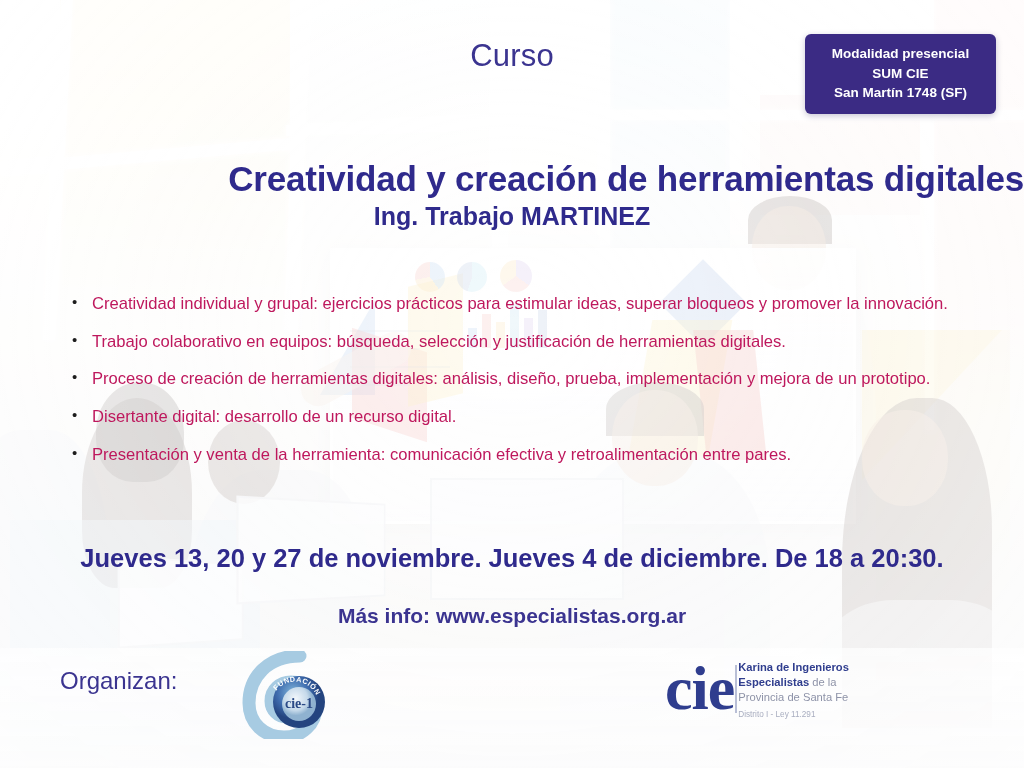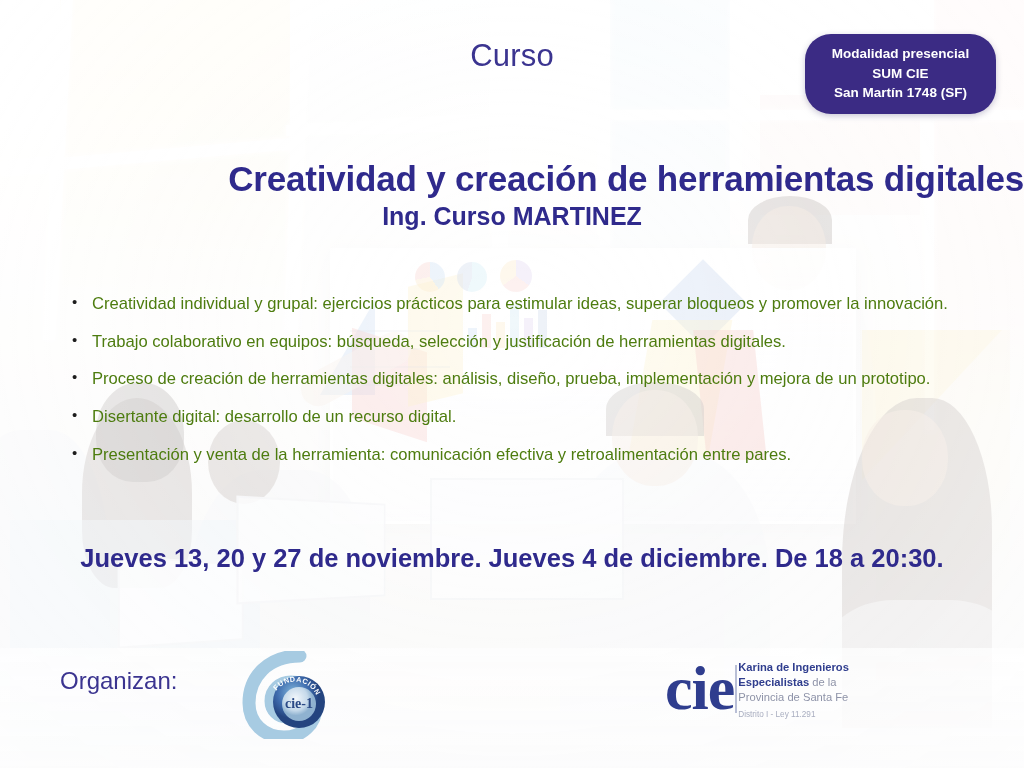--- a/index.html
+++ b/index.html
@@ -184,21 +184,21 @@
     color: #3b3490;
     letter-spacing: .2px;
   }
 
   .badge {
     position: absolute;
     right: 28px; top: 34px;
     width: 175px;
     padding: 10px 8px 11px;
     background: #3b2b84;
-    border-radius: 26px;
+    border-radius: 6px;
     color: #ffffff;
     text-align: center;
     font-size: 13.5px;
     font-weight: bold;
     line-height: 1.45;
     box-shadow: 0 2px 6px rgba(40,30,90,.25);
   }
   .badge div { white-space: nowrap; }
 
   .main-title {
@@ -220,21 +220,21 @@
   }
   .speaker-label { font-size: 25px; line-height: 1.35; }
   .speaker-name  { font-size: 25px; line-height: 1.45; }
 
   .bullets {
     position: absolute;
     left: 62px; right: 48px; top: 288px;
     margin: 0;
     padding: 0 0 0 30px;
     list-style: none;
-    color: #4d7c0f;
+    color: #be185d;
     font-size: 16.6px;
     line-height: 1.97;
     text-align: justify;
   }
   .bullets li {
     position: relative;
     margin: 0 0 5px 0;
   }
   .bullets li::before {
     content: "\2022";
@@ -389,33 +389,34 @@
 
     <div class="badge">
       <div>Modalidad  presencial</div>
       <div>SUM CIE</div>
       <div>San Martín 1748 (SF)</div>
     </div>
 
     <h1 class="main-title">Creatividad y creación de herramientas digitales</h1>
 
     <div class="speaker">
-      <div class="speaker-name">Ing. Curso MARTINEZ</div>
+      <div class="speaker-name">Ing. Trabajo MARTINEZ</div>
     </div>
 
     <ul class="bullets">
       <li>Creatividad individual y grupal: ejercicios prácticos para estimular ideas, superar bloqueos y promover la innovación.</li>
       <li>Trabajo colaborativo en equipos: búsqueda, selección y justificación de herramientas digitales.</li>
       <li>Proceso de creación de herramientas digitales: análisis, diseño, prueba, implementación y mejora de un prototipo.</li>
       <li>Disertante digital: desarrollo de un recurso digital.</li>
       <li>Presentación y venta de la herramienta: comunicación efectiva y retroalimentación entre pares.</li>
     </ul>
 
     <div class="dateline">Jueves 13, 20 y 27 de noviembre. Jueves 4 de diciembre. De 18 a 20:30.</div>
 
+    <div class="infoline">Más info: www.especialistas.org.ar</div>
 
     <div class="organizan">Organizan:</div>
 
     <div class="logo-fundacion">
       <svg viewBox="0 0 94 88" width="94" height="88" aria-hidden="true">
         <defs>
           <path id="arcpath" d="M 30 58 A 23 23 0 1 1 76 50" fill="none"></path>
           <radialGradient id="gsphere" cx="38%" cy="32%">
             <stop offset="0%" stop-color="#7fb4da"></stop>
             <stop offset="60%" stop-color="#3f6cae"></stop>

